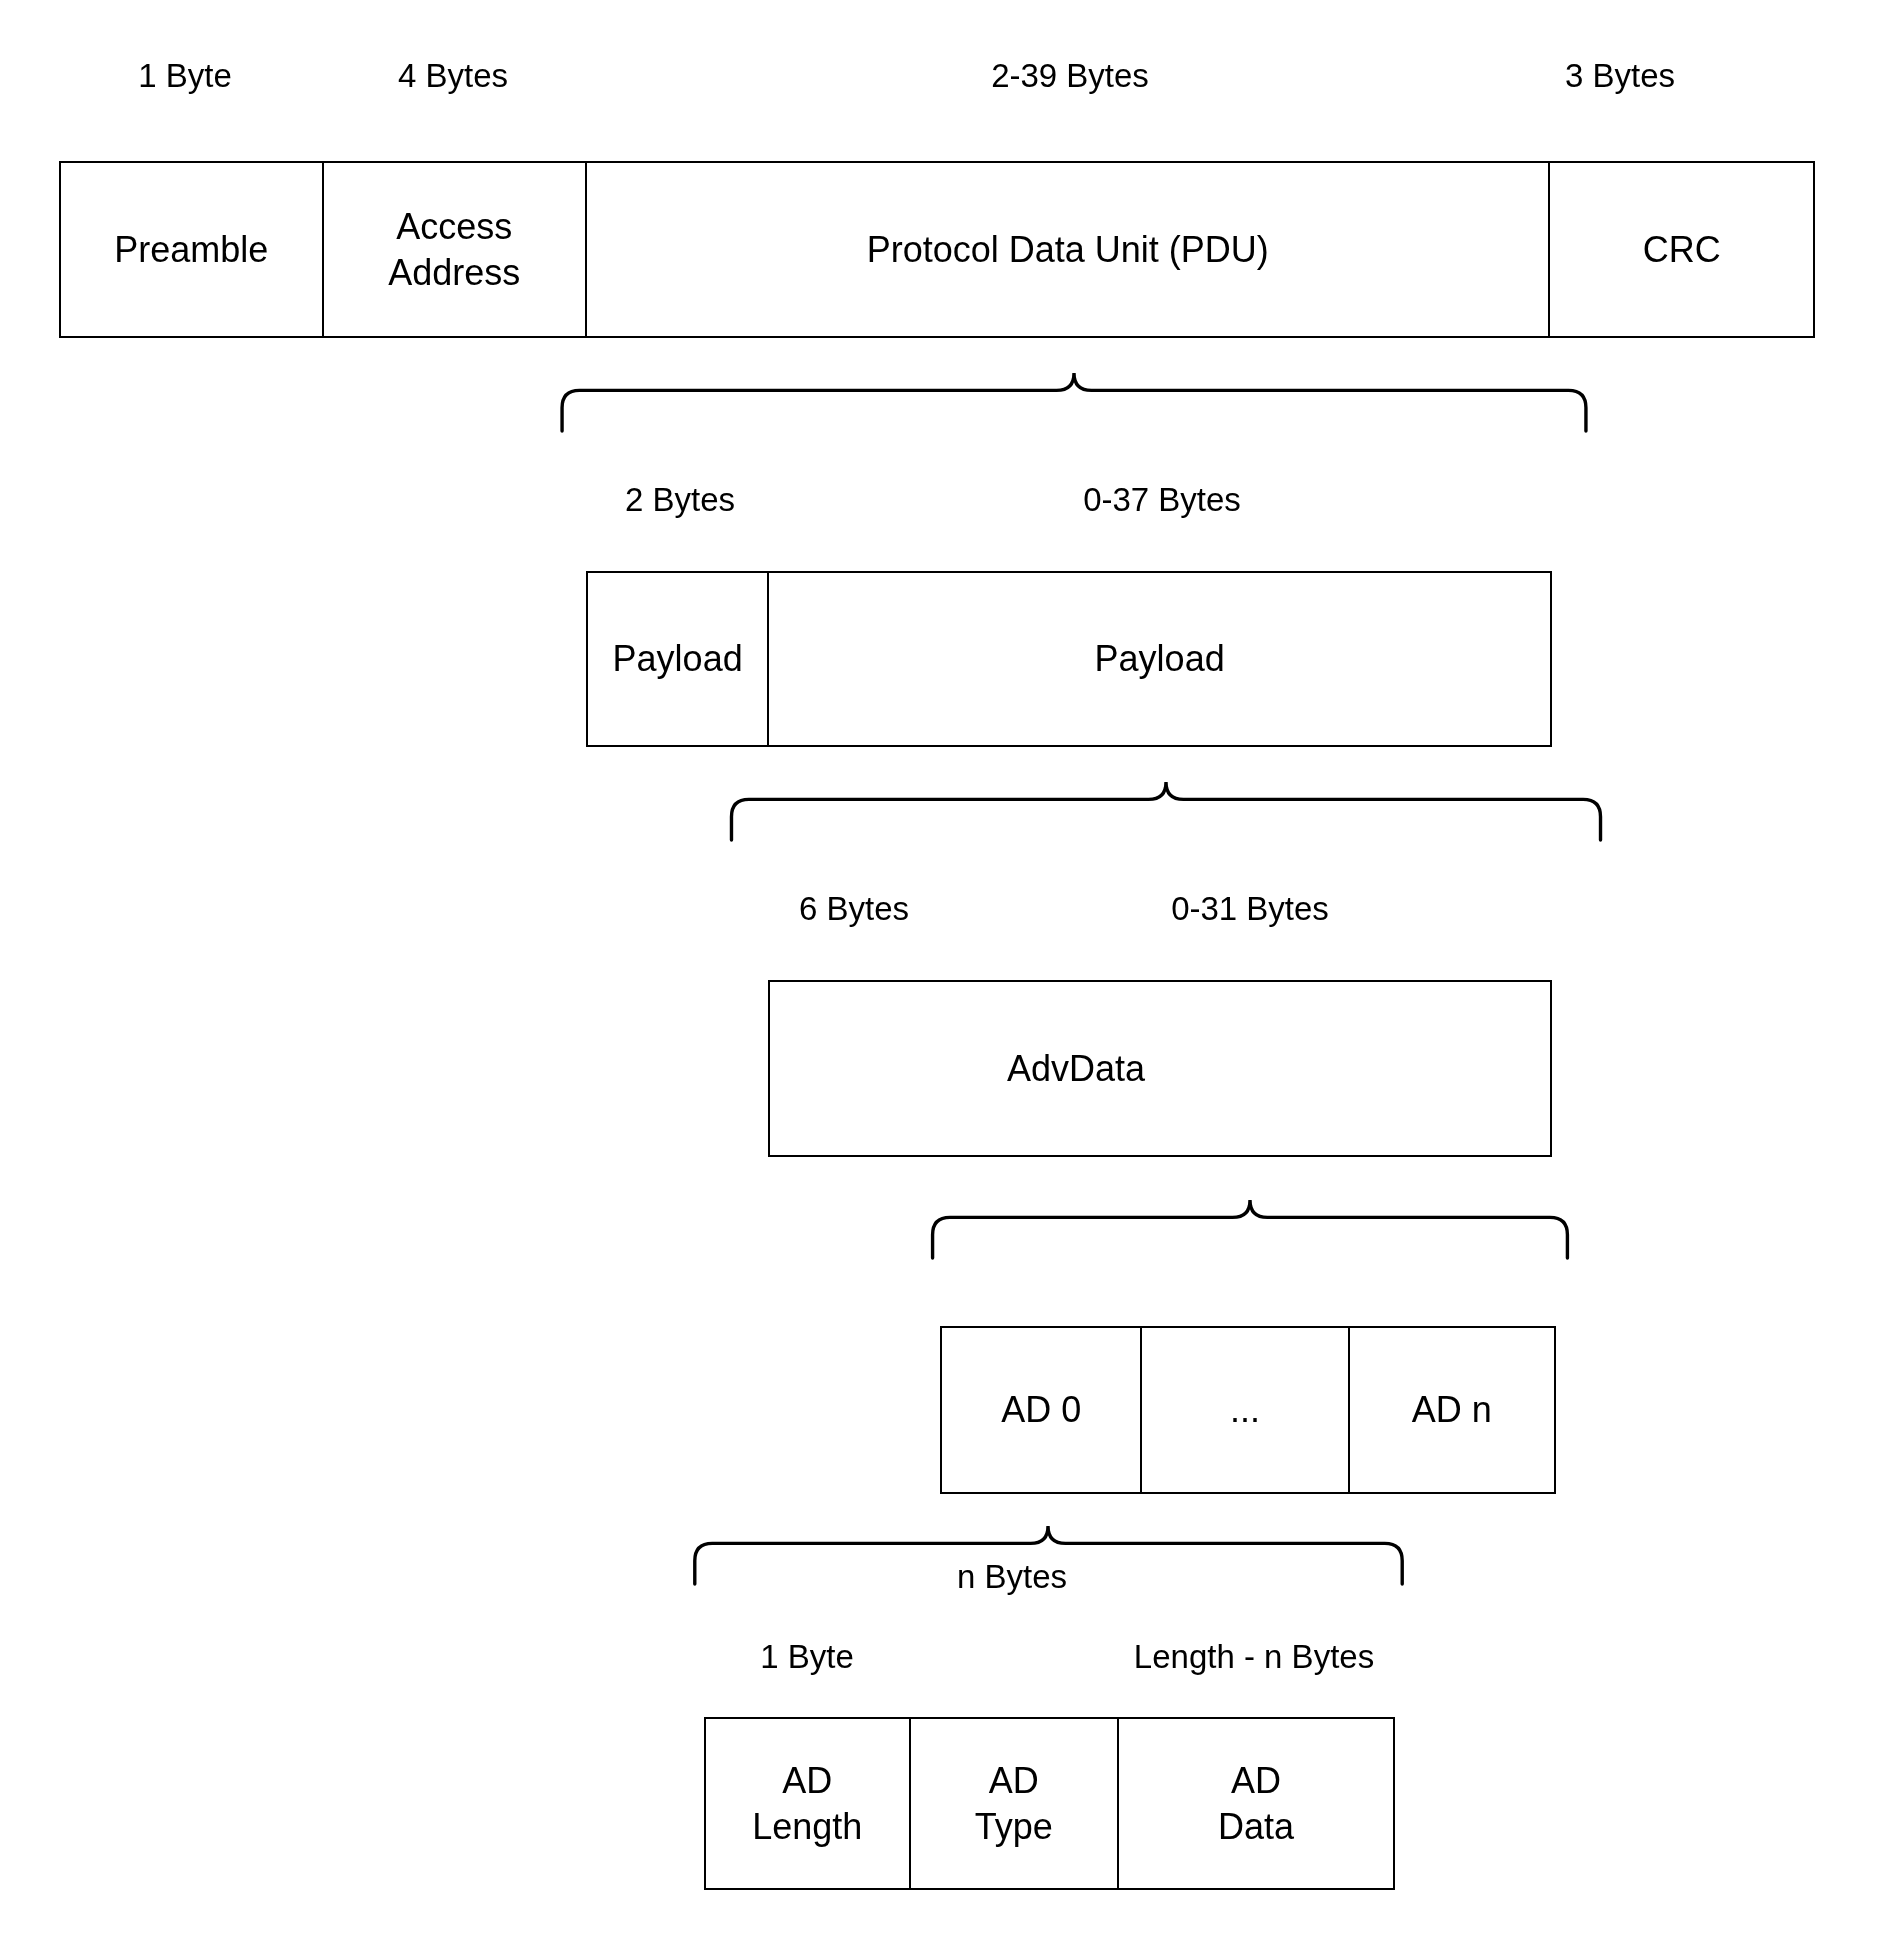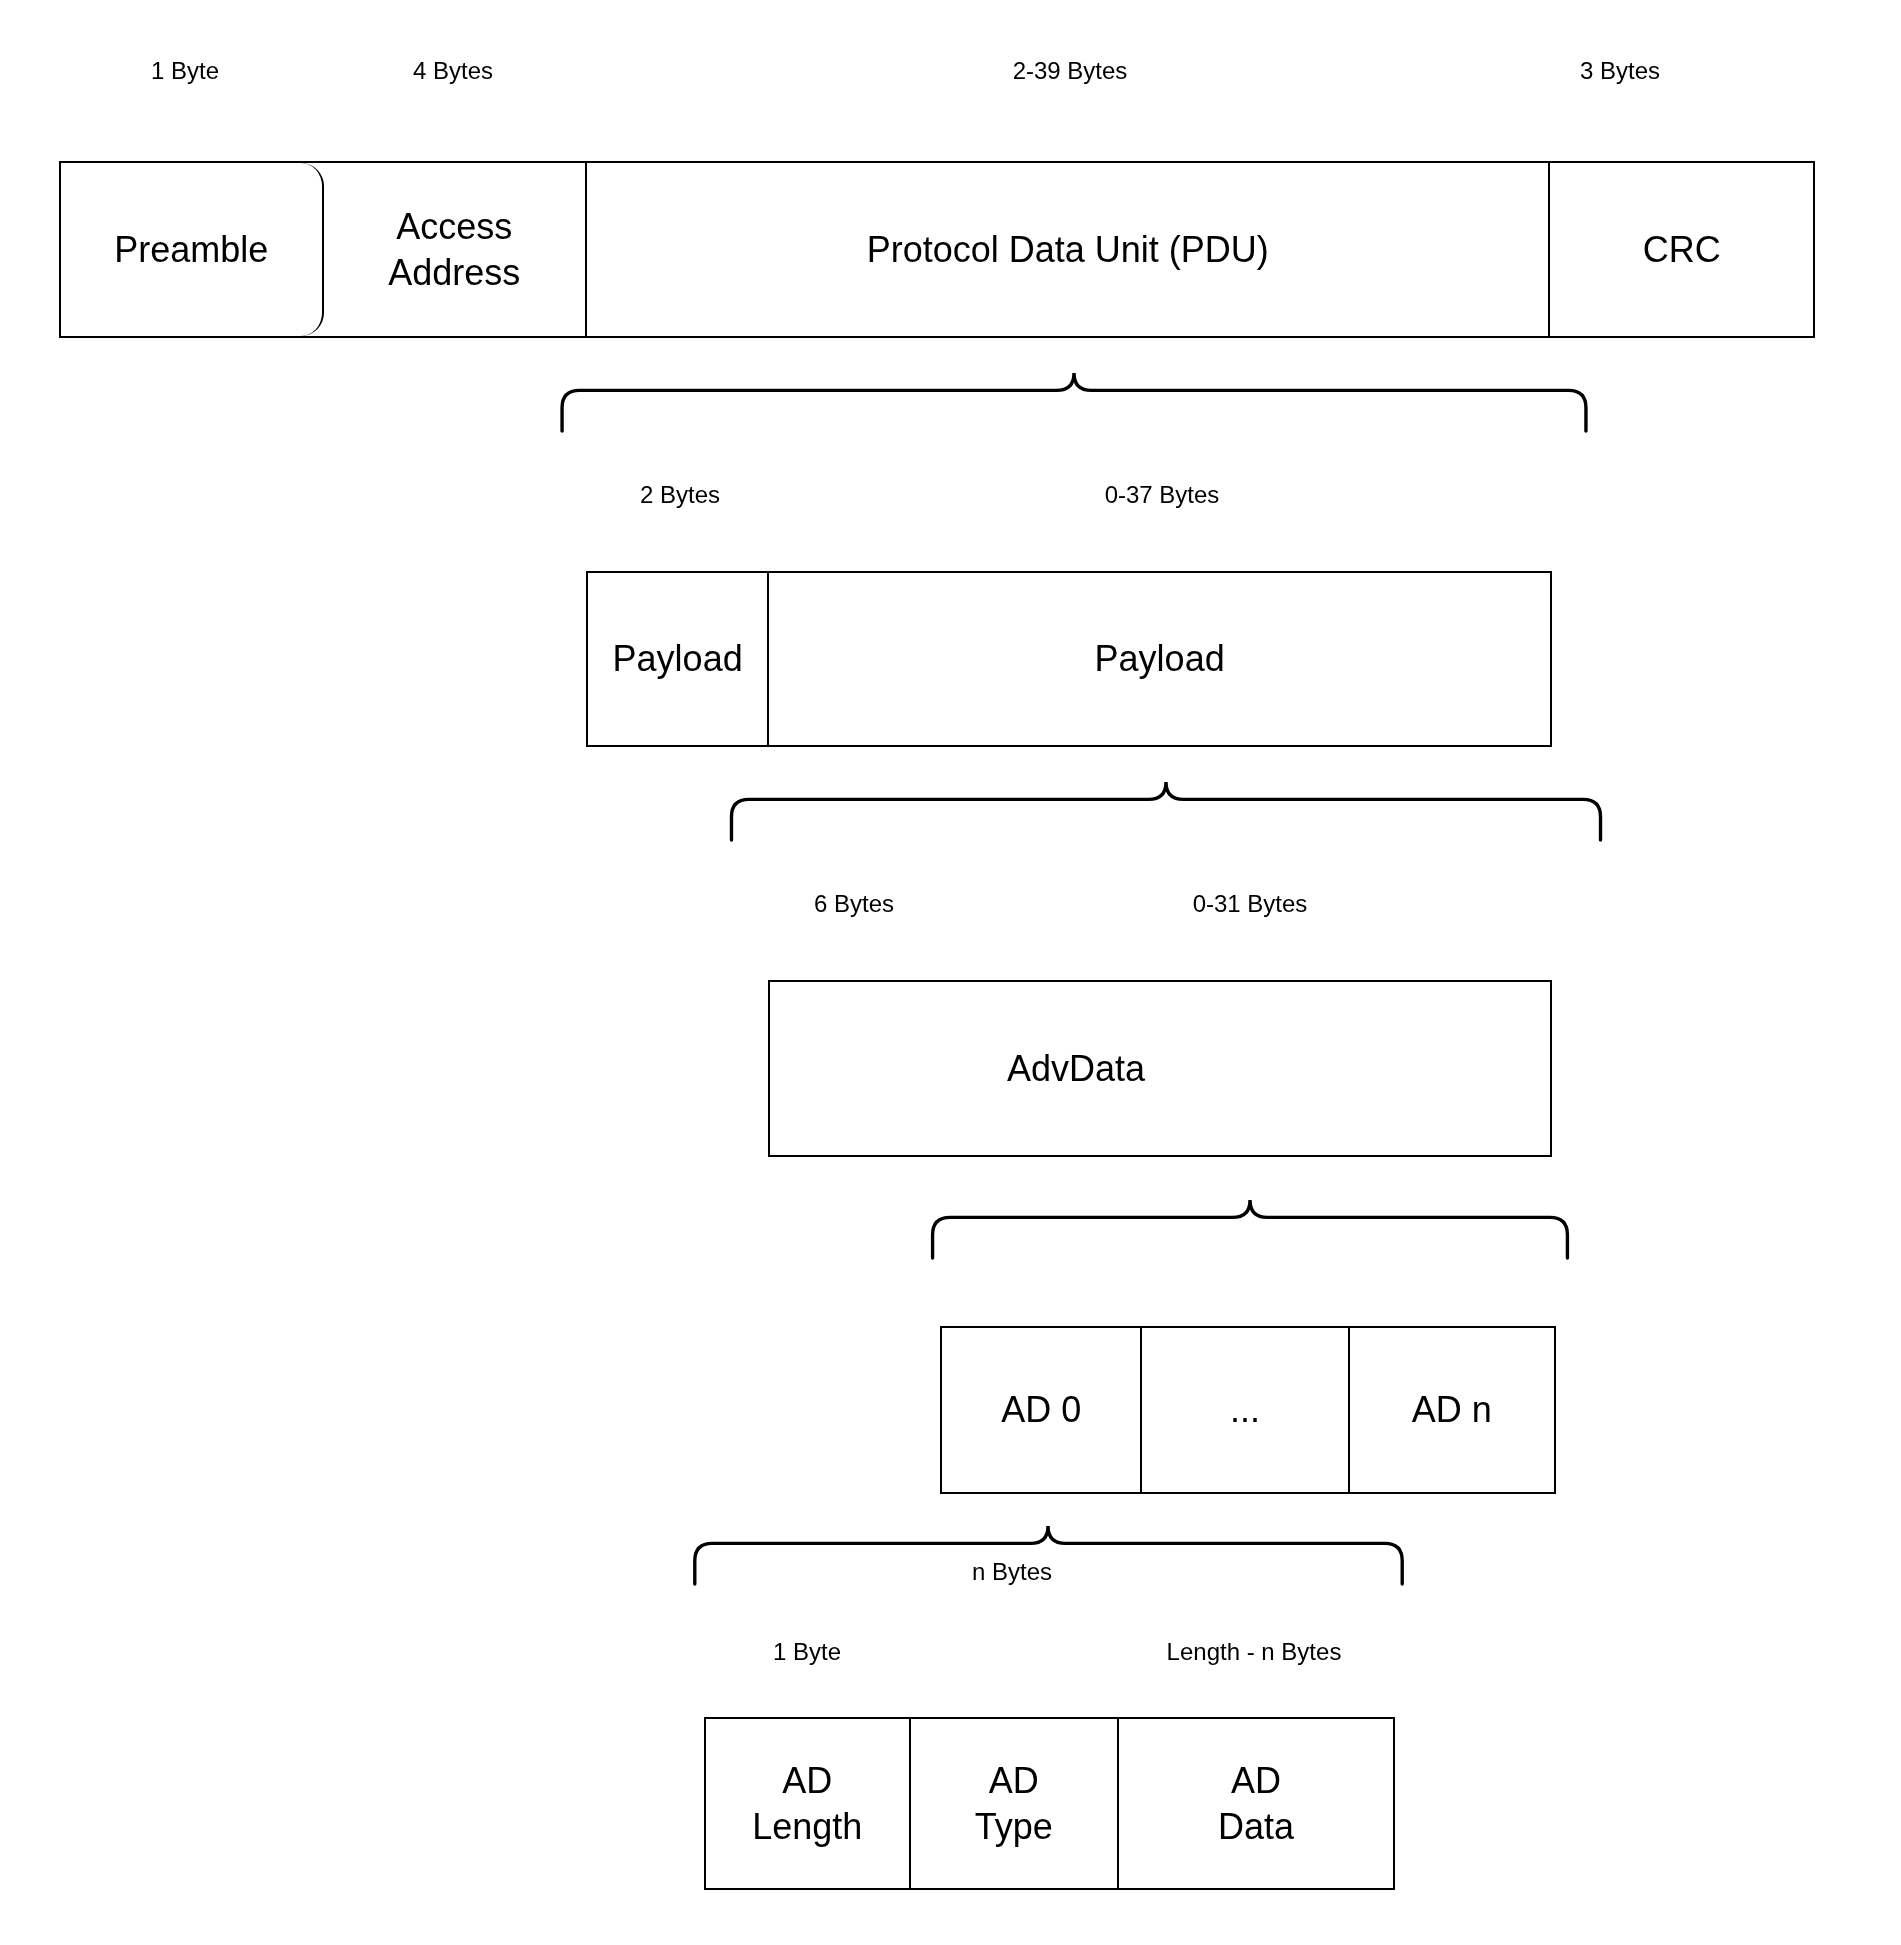--- a/index.html
+++ b/index.html
@@ -36,21 +36,21 @@
     color: #000000;
     border-right: 2.9px solid #000000;
     white-space: pre-line;
     padding: 0 3.9px;
   }
   .cell:last-child {
     border-right: none;
   }
   .size-label {
     position: absolute;
-    font-size: 24px;
+    font-size: 33px;
     line-height: 1;
     color: #000000;
     text-align: center;
     white-space: nowrap;
     transform: translateX(-50%);
   }
   .brace {
     position: absolute;
     pointer-events: none;
   }
@@ -63,21 +63,21 @@
 <body>
 
 <div id="canvas">
 
   <div class="size-label" style="left:185px; top:59px;">1 Byte</div>
   <div class="size-label" style="left:453px; top:59px;">4 Bytes</div>
   <div class="size-label" style="left:1070px; top:59px;">2-39 Bytes</div>
   <div class="size-label" style="left:1620px; top:59px;">3 Bytes</div>
 
   <div class="row" style="left:59px; top:161px; width:1756px; height:177px;">
-    <div class="cell" style="width:263px;border-radius:23px;">Preamble</div>
+    <div class="cell" style="width:263px;">Preamble</div>
     <div class="cell" style="width:264px;">Access
 Address</div>
     <div class="cell" style="width:965px;">Protocol Data Unit (PDU)</div>
     <div class="cell" style="width:263px;">CRC</div>
   </div>
 
   <div class="brace" style="left:556px; top:371px; width:1036px; height:60px;">
     <svg width="1036" height="60" viewBox="0 0 1062 62">
       <path d="M 2 62 L 2 38 Q 2 20 20 20 L 513 20 Q 531 20 531 2 Q 531 20 549 20 L 1042 20 Q 1060 20 1060 38 L 1060 62" fill="none" stroke="#000000" stroke-width="3.5" stroke-linecap="round"></path>
     </svg>

